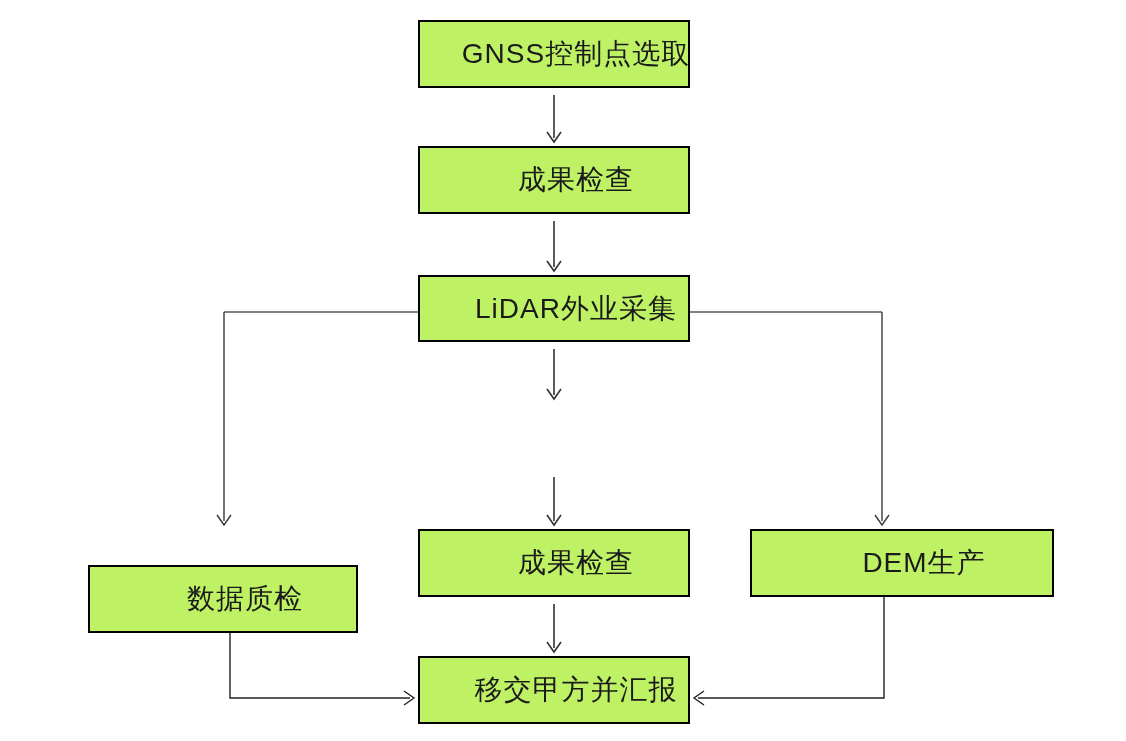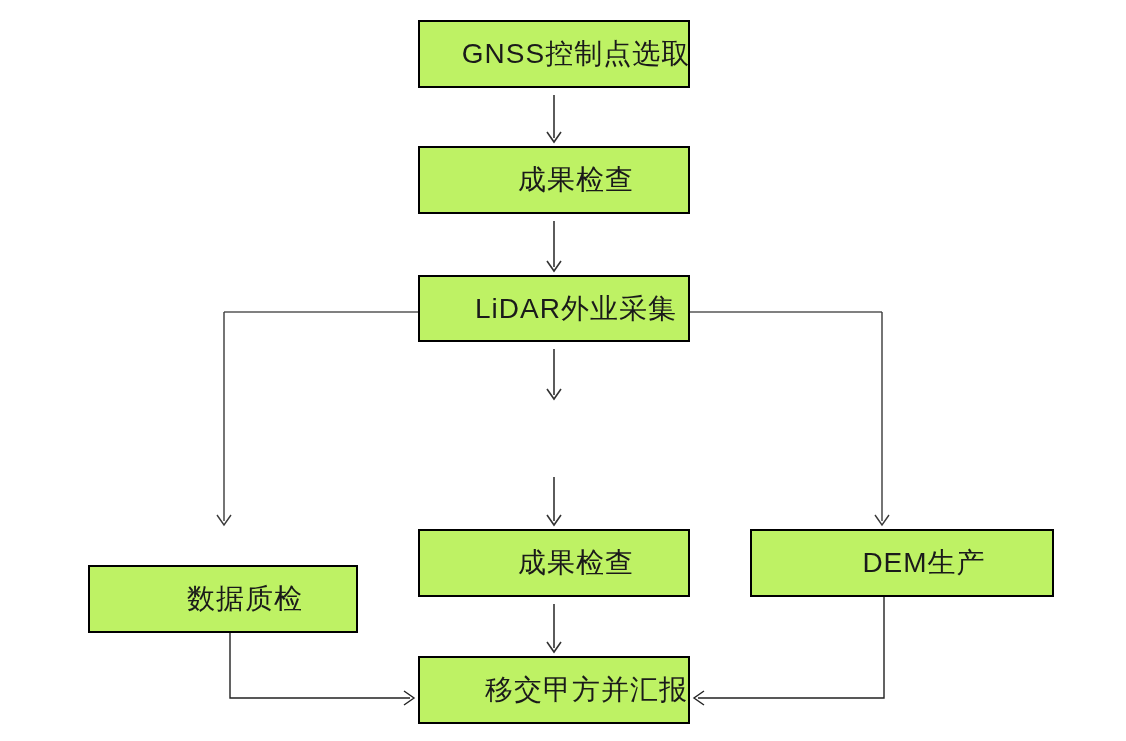--- a/index.html
+++ b/index.html
@@ -39,21 +39,21 @@
     white-space: nowrap;
   }
   
   .n-gnss          { left: 418px; top: 20px;  width: 272px; height: 68px; }
   .n-image-control { left: 418px; top: 146px; width: 272px; height: 68px; }
   .n-lidar         { left: 418px; top: 275px; width: 272px; height: 67px; }
   .n-dom           { left: 418px; top: 403px; width: 272px; height: 67px; }
   .n-data-qc       { left: 88px;  top: 529px; width: 270px; height: 68px; margin-top: 36px; }
   .n-result-check  { left: 418px; top: 529px; width: 272px; height: 68px; }
   .n-dem           { left: 750px; top: 529px; width: 304px; height: 68px; }
-  .n-handover      { left: 418px; top: 656px; width: 272px; height: 68px; justify-content: flex-end; }
+  .n-handover      { left: 418px; top: 656px; width: 272px; height: 68px; }
 </style>
 </head>
 <body>
 
 <div class="canvas">
 
   <svg class="connectors" viewBox="0 0 1126 741" xmlns="http://www.w3.org/2000/svg">
 
     <g stroke="#333333" stroke-width="1.6" fill="none">
       <line x1="554" y1="95" x2="554" y2="138"></line>

